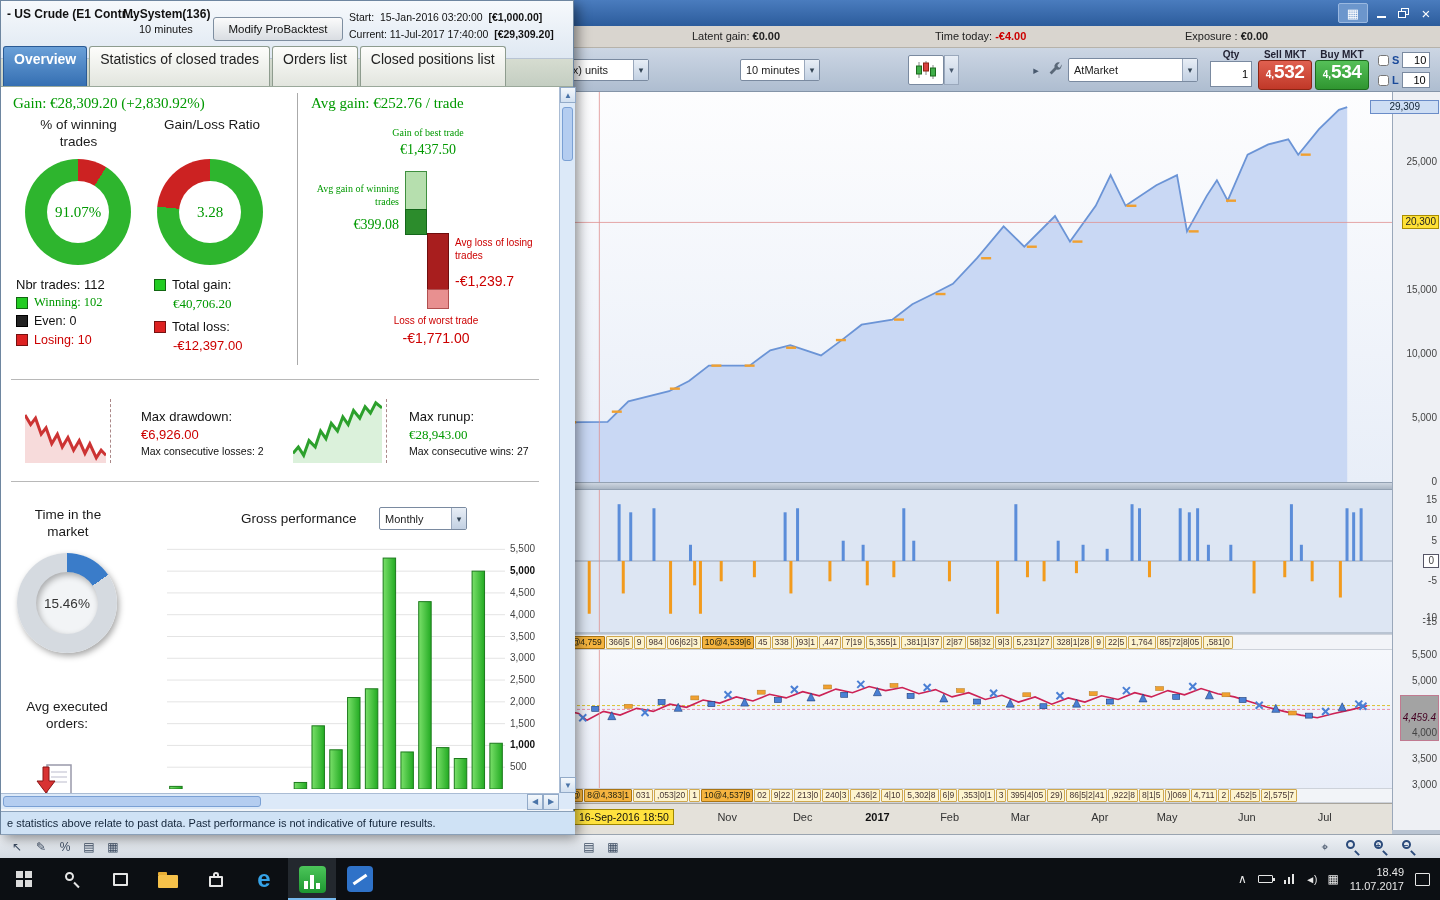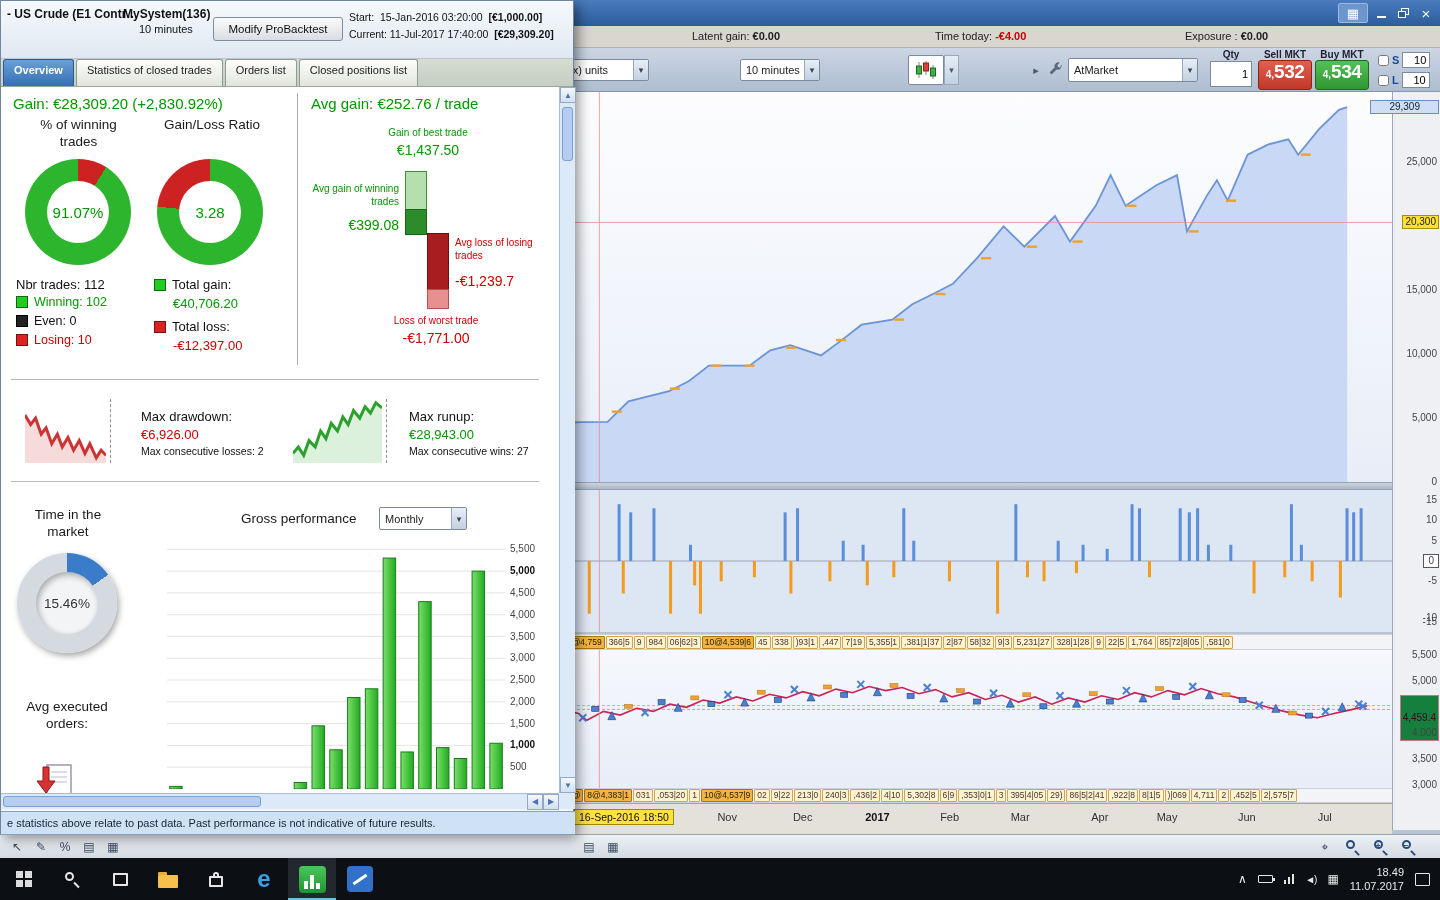--- a/index.html
+++ b/index.html
@@ -60,21 +60,21 @@
   .price-panel{top:650px;height:138px;background:linear-gradient(#f6f8fc,#e8edf8);}
   .panel svg{display:block;width:100%;height:100%;}
   .axis-col{position:absolute;left:1392px;top:92px;width:48px;height:738px;
     background:#eef0f4;border-left:1px solid #9aa8ba;}
   .axis-seg{position:absolute;left:1392px;width:48px;}
   .ytick{position:absolute;right:3px;transform:translateY(-50%);font-size:10px;color:#444;
     white-space:nowrap;line-height:12px;}
   .ytick.bold{font-weight:bold;color:#111;}
   .hl-yellow{background:#ffe136;border:1px solid #a98d00;color:#222;padding:0 2px;right:1px;}
   .hl-blue{background:#cedef4;border:1px solid #6a8cc8;color:#123;padding:0 18px;right:1px;}
-  .hl-pink{background:#15803d;border:1px solid #c07a90;color:#402;padding:16px 2px;right:1px;}
+  .hl-pink{background:#a3a3a3;border:1px solid #c07a90;color:#402;padding:16px 2px;right:1px;font-style:italic;}
   .hl-box{background:#fff;border:1px solid #556;padding:0 4px;right:1px;}
 
   .annot{position:absolute;left:562px;width:830px;background:#f2f4f8;display:flex;overflow:hidden;
     align-items:center;padding-left:2px;gap:1px;border-top:1px solid #cdd2da;border-bottom:1px solid #cdd2da;}
   .annot-top{top:634px;height:16px;}
   .annot-bottom{top:788px;height:15px;}
   .chip{flex:0 0 auto;font-size:8.5px;line-height:11px;color:#433;background:#fdf4cf;
     border:1px solid #cfa84e;padding:0 2px;border-radius:1px;white-space:nowrap;}
   .chip-strong{background:#f5b43f;border-color:#a97414;color:#221;}
 
@@ -104,26 +104,26 @@
   .systf{position:absolute;left:138px;top:22px;font-size:11px;}
   .modify-btn{position:absolute;left:212px;top:16px;width:130px;height:24px;
     background:linear-gradient(#fbfbfb,#d9dde2);border:1px solid #7e8ea0;border-radius:3px;
     font-size:11.5px;color:#111;font-family:"Liberation Sans",sans-serif;cursor:pointer;}
   .hdr-row{position:absolute;font-size:10.5px;white-space:nowrap;}
   .hdr-amt{font-weight:bold;}
 
   .tabs-bar{position:absolute;left:0;top:58px;width:100%;height:28px;
     background:linear-gradient(#d6dcd0,#c4cec2);border-bottom:1px solid #9aa89a;
     display:flex;align-items:flex-end;padding:0 2px;gap:2px;}
-  .tab{font-size:11px;padding:4px 10px 10px;border:1px solid #8e9c8e;border-bottom:none;
+  .tab{font-size:14px;padding:4px 10px 19px;border:1px solid #8e9c8e;border-bottom:none;
     border-radius:3px 3px 0 0;background:linear-gradient(#fdfdfb,#e2e5de);color:#222;cursor:pointer;white-space:nowrap;}
   .tab.active{background:linear-gradient(#6aa0d8,#356fb2);color:#fff;border-color:#2a5a94;font-weight:bold;}
 
   .bt-content{position:absolute;left:0;top:86px;width:558px;height:706px;background:#fff;overflow:hidden;}
-  .green{color:#090;}
+  .green{color:#090;font-family:Liberation Serif, serif;}
   .red{color:#c00;}
   .dark{color:#111;}
   .headline{position:absolute;font-size:15px;}
   .col-label{position:absolute;font-size:13.5px;color:#1a1a1a;text-align:center;line-height:1.25;}
   .donut{position:absolute;border-radius:50%;}
   .donut .hole{position:absolute;inset:22px;background:#fff;border-radius:50%;
     display:flex;align-items:center;justify-content:center;font-size:15px;}
   .donut-3d{box-shadow:2px 3px 6px rgba(0,0,0,.35);}
   .donut-3d .hole{inset:19px;background:#f2f4f6;box-shadow:inset 2px 3px 6px rgba(0,0,0,.3);font-size:13.5px;color:#333;}
   .legend-row{position:absolute;display:flex;align-items:center;gap:6px;font-size:12.5px;}

